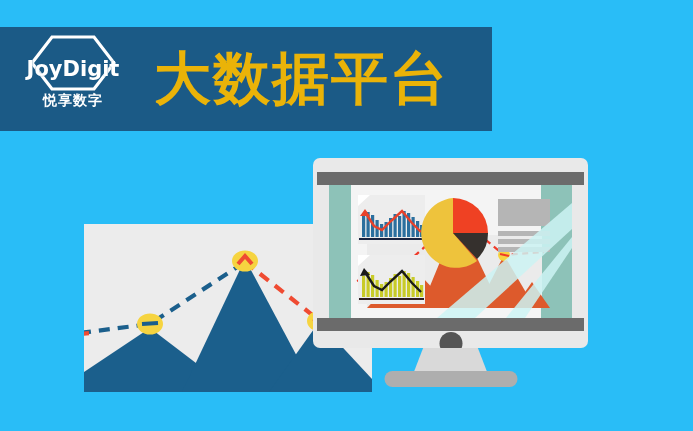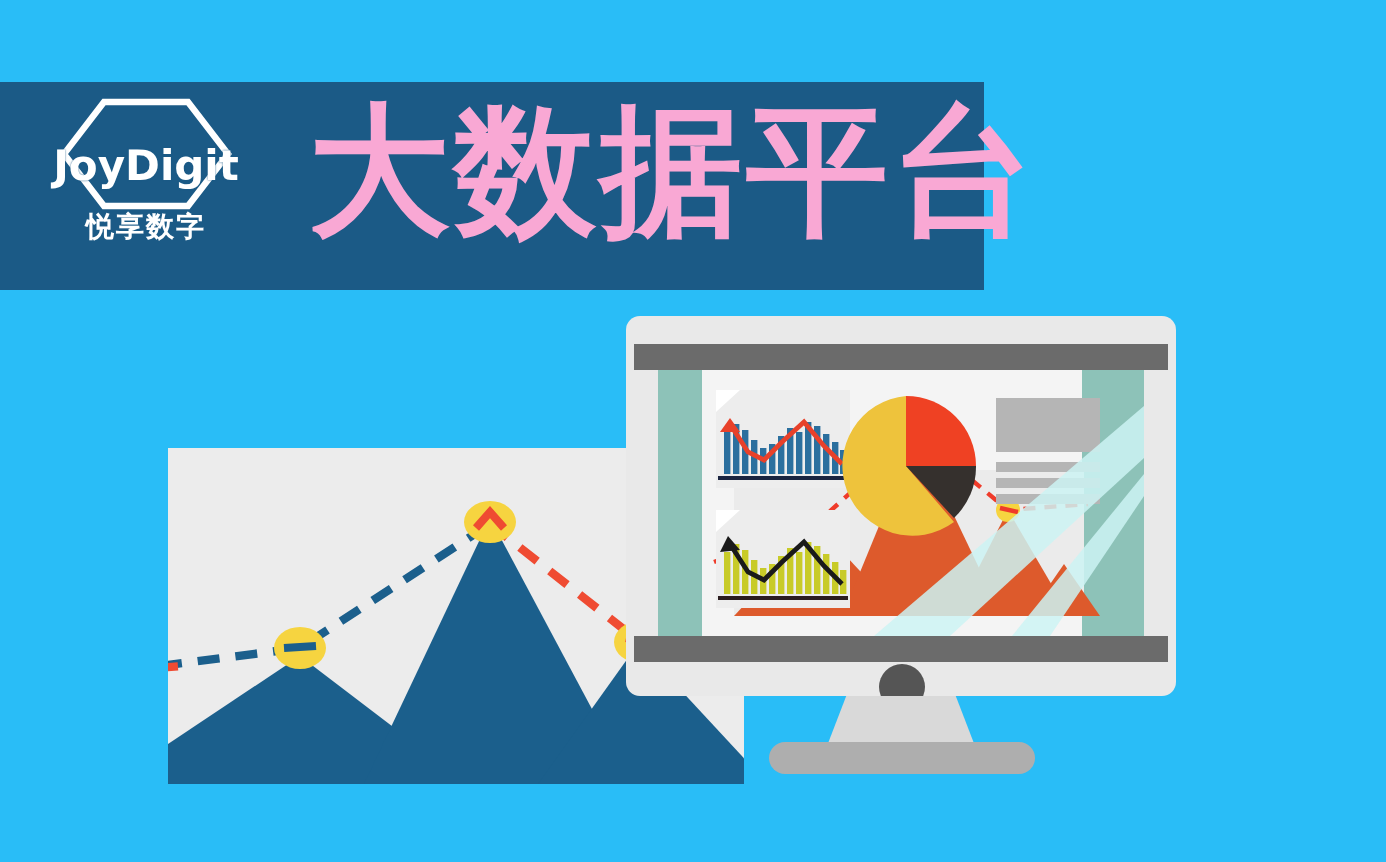--- a/index.html
+++ b/index.html
@@ -6,21 +6,21 @@
   body{
     width:693px;height:431px;overflow:hidden;
     background:#29bdf7;
     font-family:"Liberation Sans","DejaVu Sans",sans-serif;
     position:relative;
   }
   .stage{position:absolute;left:0;top:0;width:693px;height:431px;overflow:hidden;background:#29bdf7;}
 
   
   .banner{
-    position:absolute;left:0;top:41px;width:492px;height:104px;
+    position:absolute;left:0;top:27px;width:492px;height:104px;
     background:#1b5a86;
     display:flex;align-items:center;
   }
   .logo{
     position:relative;width:118px;height:92px;margin-left:14px;
     display:flex;flex-direction:column;align-items:center;justify-content:center;
     flex:0 0 auto;
   }
   .hexwrap{position:absolute;left:50%;top:2px;transform:translateX(-50%);width:86px;height:56px;}
   .hexwrap svg{display:block;}
@@ -30,23 +30,23 @@
     font-family:"DejaVu Sans",sans-serif;
     margin-top:8px;
     text-shadow:0 0 1px #1b5a86;
   }
   .logo-cn{
     position:relative;z-index:2;color:#ffffff;font-weight:bold;
     font-size:14px;letter-spacing:1px;line-height:1;margin-top:13px;
     font-family:"DejaVu Sans",sans-serif;
   }
   .banner-title{
-    color:#f9a8d4;font-weight:bold;font-size:71px;line-height:1;
+    color:#eab308;font-weight:bold;font-size:57px;line-height:1;
     letter-spacing:2px;margin-left:22px;margin-top:-2px;
-    font-family:Liberation Mono, monospace;
+    font-family:Liberation Serif, serif;
     white-space:nowrap;
   }
 
   
   .left-panel{
     position:absolute;left:84px;top:224px;width:288px;height:168px;
     background:#ececec;overflow:hidden;
   }
   .left-panel svg{display:block;}
 

